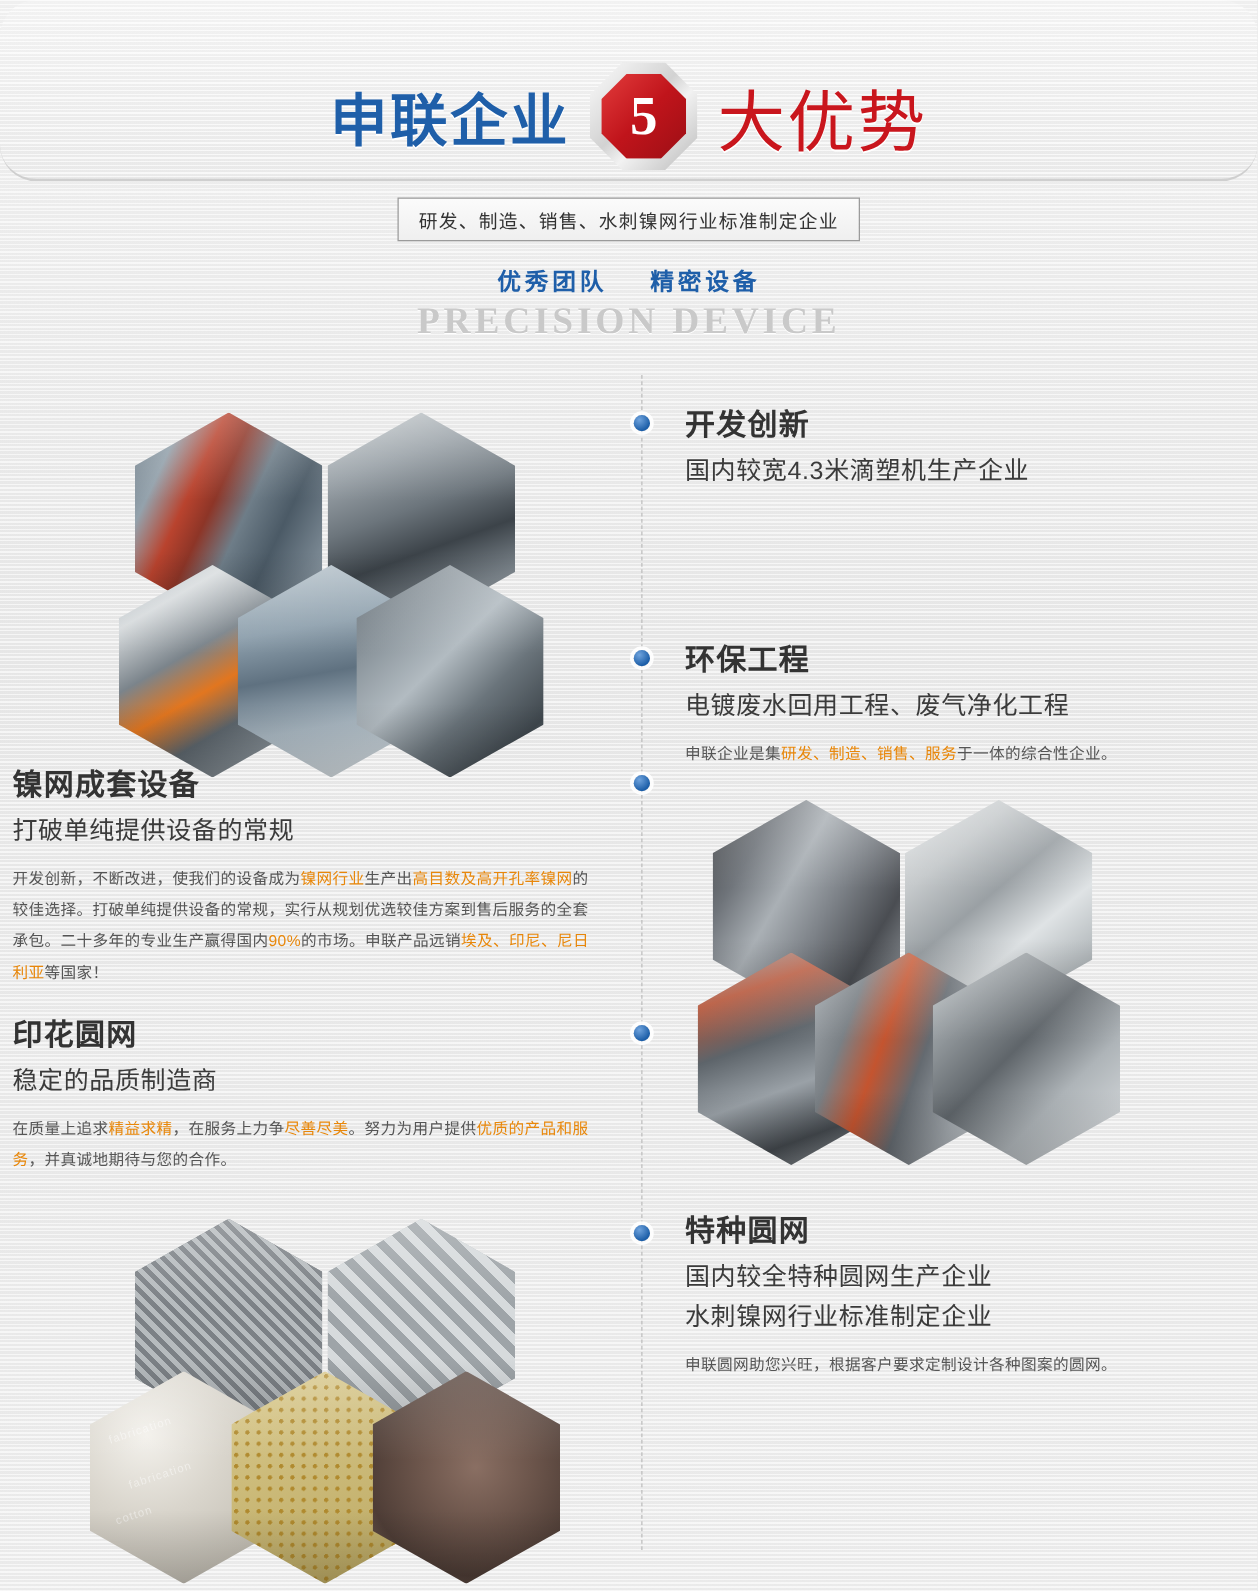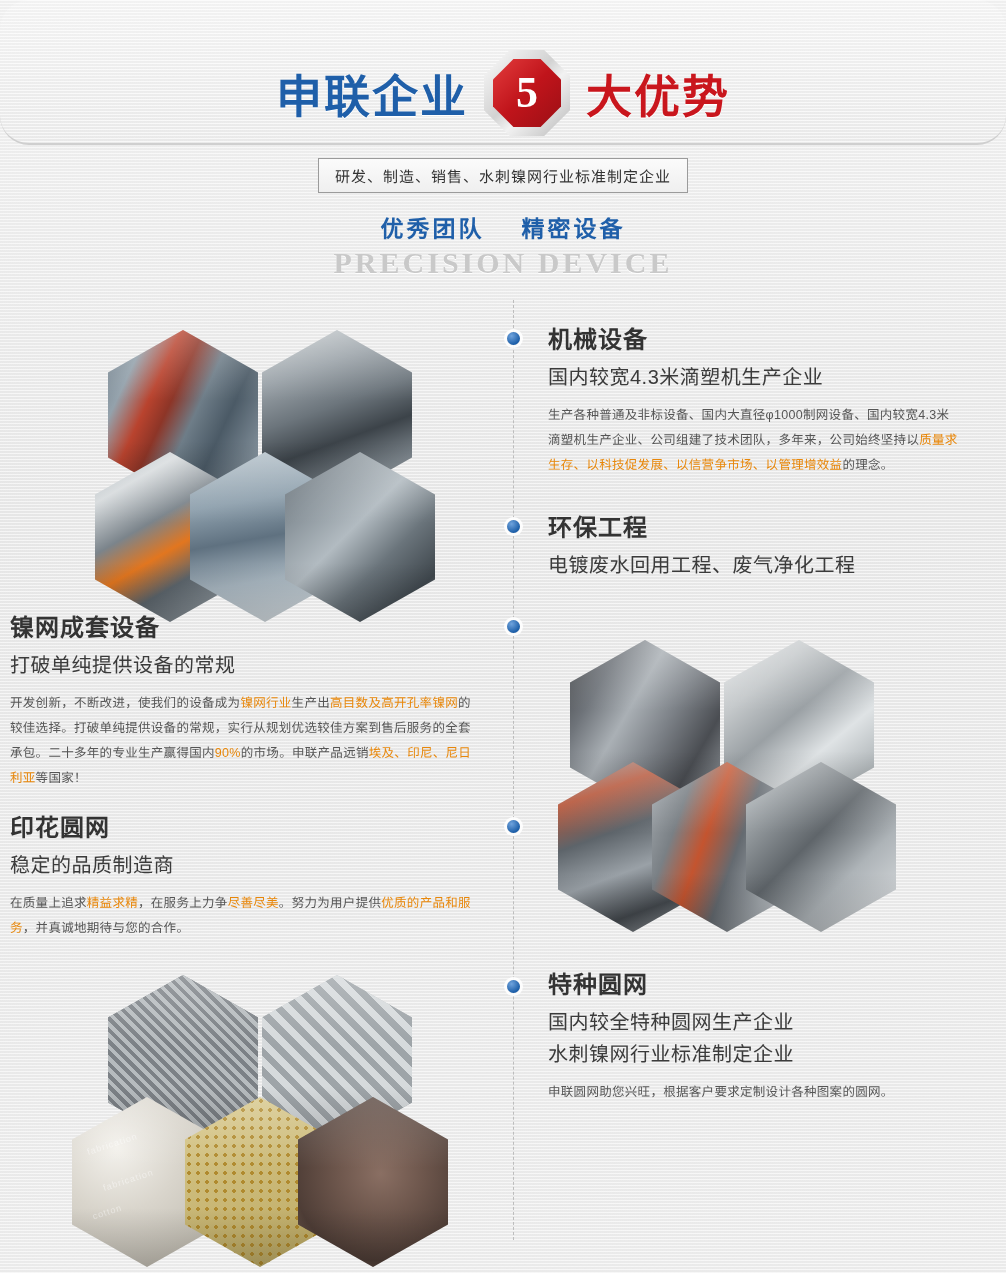--- a/index.html
+++ b/index.html
@@ -27,21 +27,21 @@
   }
   .header-inner{
     position:absolute;left:0;right:0;top:50px;
     display:flex;align-items:center;justify-content:center;gap:10px;
   }
   .h-blue{
     font-size:46px;font-weight:bold;color:#1f5fa9;letter-spacing:2px;
     text-shadow:0 1px 0 #fff;
   }
   .h-red{
-    font-size:46px;font-weight:bold;color:#c9161d;letter-spacing:2px;
+    font-size:54px;font-weight:normal;color:#c9161d;letter-spacing:2px;
     text-shadow:0 1px 0 #fff;
   }
   .badge-wrap{position:relative;width:86px;height:86px;margin:0 6px;}
   .badge-outer{
     position:absolute;left:0;top:0;width:86px;height:86px;
     background:linear-gradient(135deg,#fdfdfd 0%,#d2d2d2 45%,#f2f2f2 60%,#b9b9b9 100%);
     clip-path:polygon(30% 0%,70% 0%,100% 30%,100% 70%,70% 100%,30% 100%,0% 70%,0% 30%);
     box-shadow:0 2px 4px rgba(0,0,0,.25);
   }
   .badge-inner{
@@ -61,21 +61,21 @@
     padding:6px 16px;
     background:linear-gradient(180deg,#fbfbfb,#efefef);
     font-size:15px;color:#333;letter-spacing:1px;
     white-space:nowrap;
   }
   
   .sec-title{
     position:absolute;top:210px;left:0;right:0;text-align:center;
   }
   .sec-title .cn{
-    font-size:23px;font-weight:bold;color:#1f5fa9;letter-spacing:3px;
+    font-size:19px;font-weight:bold;color:#1f5fa9;letter-spacing:3px;
   }
   .sec-title .cn .sp{display:inline-block;width:18px;}
   .sec-title .en{
     margin-top:2px;
     font-size:30px;color:#c9c9c9;letter-spacing:3px;font-weight:bold;
     text-shadow:0 1px 0 #fff;
     font-family:Liberation Serif, serif;
   }
   
   .vline{
@@ -274,30 +274,30 @@
       <div class="hex-cap"></div>
     </div>
     <div class="hex" style="left:298px;top:1097px;width:150px;height:170px;">
       <div class="ph ph-flower"></div>
       <div class="hex-gloss"></div>
       <div class="hex-cap"></div>
     </div>
   </div>
 
   <div class="blk right" style="left:548px;top:320px;width:410px;">
-    <h3>机械设备</h3>
+    <h3>开发创新</h3>
     <p class="lead">国内较宽4.3米滴塑机生产企业</p>
-    <p class="body">
-      <span>生产各种普通及非标设备、国内大直径φ1000制网设备、国内较宽4.3米滴塑机生产企业、公司组建了技术团队，多年来，公司始终坚持以</span><span class="hl-o">质量求生存、以科技促发展、以信营争市场、以管理增效益</span><span>的理念。</span>
-    </p>
   </div>
 
   <div class="blk right" style="left:548px;top:508px;width:410px;">
     <h3>环保工程</h3>
     <p class="lead">电镀废水回用工程、废气净化工程</p>
+    <p class="body">
+      <span>申联企业是集</span><span class="hl-o">研发、制造、销售、服务</span><span>于一体的综合性企业。</span>
+    </p>
   </div>
 
   <div class="blk left" style="left:10px;top:608px;width:470px;">
     <h3>镍网成套设备</h3>
     <p class="lead">打破单纯提供设备的常规</p>
     <p class="body">
       <span>开发创新，不断改进，使我们的设备成为</span><span class="hl-o">镍网行业</span><span>生产出</span><span class="hl-o">高目数及高开孔率镍网</span><span>的较佳选择。打破单纯提供设备的常规，实行从规划优选较佳方案到售后服务的全套承包。二十多年的专业生产赢得国内</span><span class="hl-o">90%</span><span>的市场。申联产品远销</span><span class="hl-o">埃及、印尼、尼日利亚</span><span>等国家！</span>
     </p>
   </div>
 

